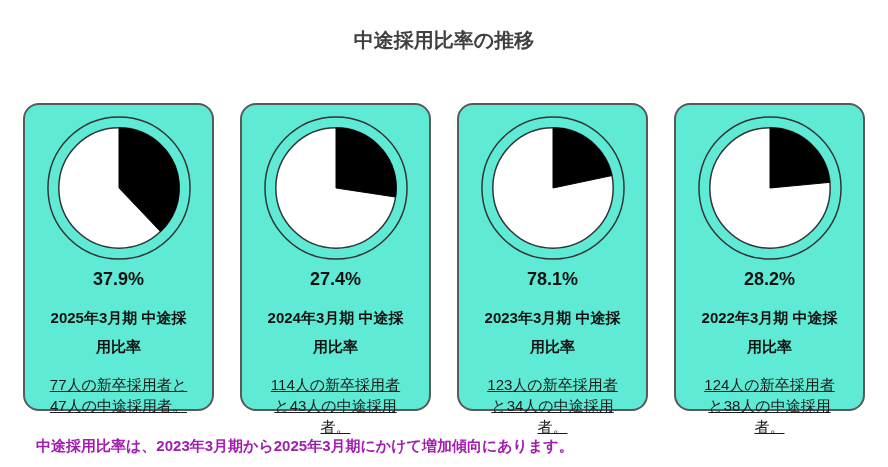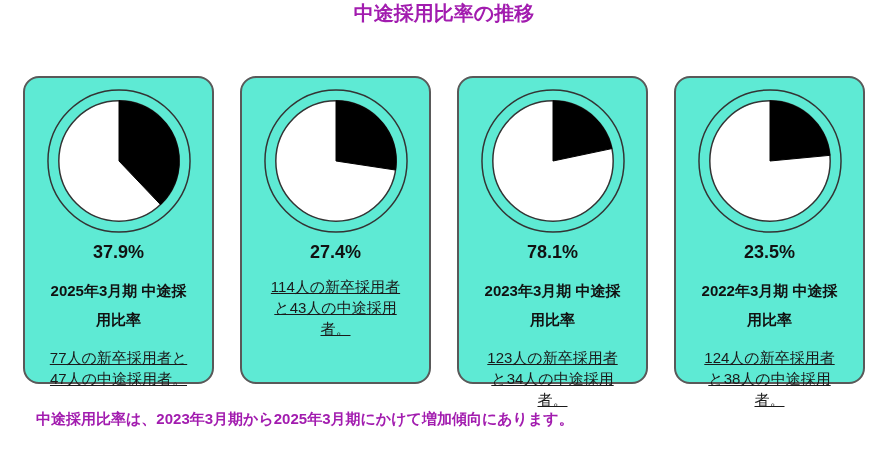--- a/index.html
+++ b/index.html
@@ -12,25 +12,26 @@
     font-family: "Liberation Sans", "DejaVu Sans", sans-serif;
     color: #111111;
   }
   .page {
     width: 888px;
     height: 467px;
     position: relative;
   }
   .page-title {
     margin: 0;
+    padding-top: 27px;
     font-size: 20px;
     line-height: 26px;
     font-weight: 700;
     text-align: center;
-    color: #a21caf;
+    color: #404040;
   }
   .cards-row {
     display: flex;
     gap: 26px;
     margin: 50px 23px 0 23px;
   }
   .card {
     flex: 1 1 0;
     height: 308px;
     box-sizing: border-box;
@@ -111,41 +112,42 @@
       <div class="card-description">77人の新卒採用者と47人の中途採用者。</div>
     </div>
 
     <div class="card">
       <svg class="pie" width="148" height="148" viewBox="0 0 150 150" aria-hidden="true">
         <circle class="ring" cx="75" cy="75" r="72"></circle>
         <circle class="base" cx="75" cy="75" r="61"></circle>
         <path class="slice" d="M75,75 L75,14 A61,61 0 0 1 135.31,84.16 Z"></path>
       </svg>
       <div class="percent-value">27.4%</div>
+      <div class="card-title">2024年3月期 中途採用比率</div>
       <div class="card-description">114人の新卒採用者と43人の中途採用者。</div>
     </div>
 
     <div class="card">
       <svg class="pie" width="148" height="148" viewBox="0 0 150 150" aria-hidden="true">
         <circle class="ring" cx="75" cy="75" r="72"></circle>
         <circle class="base" cx="75" cy="75" r="61"></circle>
         <path class="slice" d="M75,75 L75,14 A61,61 0 0 1 134.69,62.44 Z"></path>
       </svg>
       <div class="percent-value">78.1%</div>
       <div class="card-title">2023年3月期 中途採用比率</div>
       <div class="card-description">123人の新卒採用者と34人の中途採用者。</div>
     </div>
 
     <div class="card">
       <svg class="pie" width="148" height="148" viewBox="0 0 150 150" aria-hidden="true">
         <circle class="ring" cx="75" cy="75" r="72"></circle>
         <circle class="base" cx="75" cy="75" r="61"></circle>
         <path class="slice" d="M75,75 L75,14 A61,61 0 0 1 135.73,69.26 Z"></path>
       </svg>
-      <div class="percent-value">23.5%</div>
+      <div class="percent-value">28.2%</div>
       <div class="card-title">2022年3月期 中途採用比率</div>
       <div class="card-description">124人の新卒採用者と38人の中途採用者。</div>
     </div>
 
   </div>
 
   <p class="footer-note">中途採用比率は、2023年3月期から2025年3月期にかけて増加傾向にあります。</p>
 
 </div>
 

